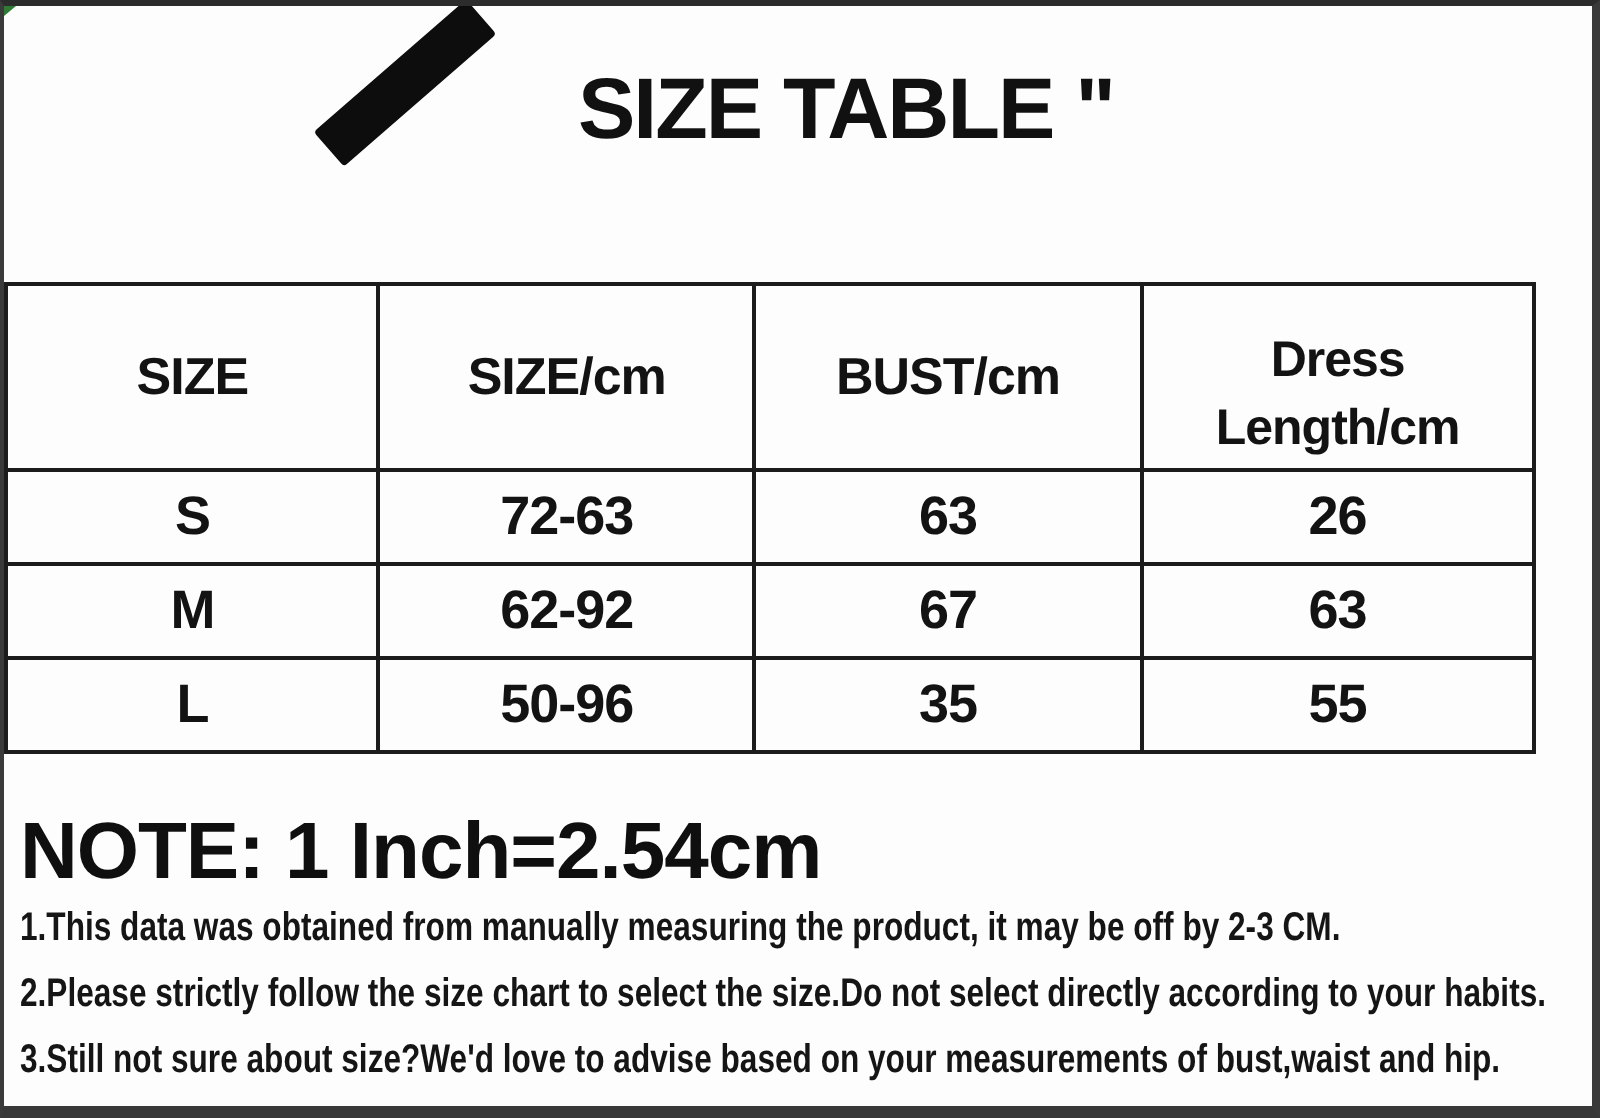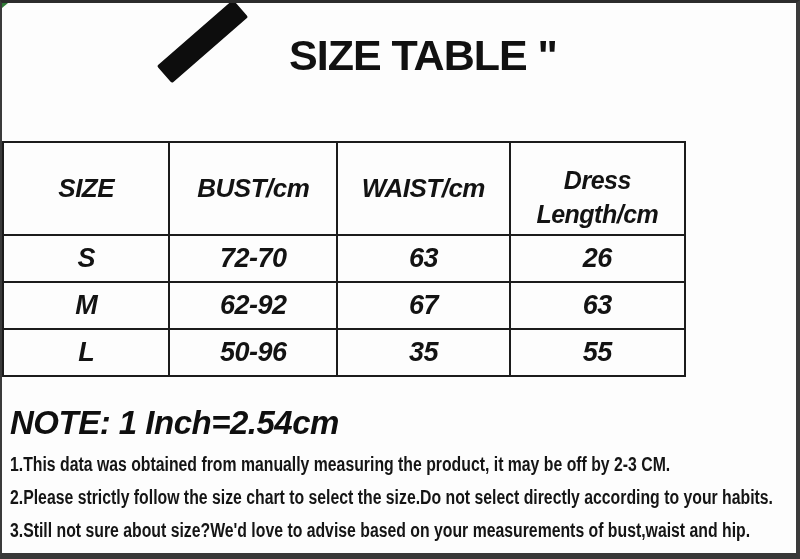--- a/index.html
+++ b/index.html
@@ -37,24 +37,23 @@
     text-align:center;
     font-size:43px;
     font-weight:bold;
     letter-spacing:-1px;
     color:#111111;
     white-space:nowrap;
   }
   table.size-table {
     position:absolute;
     top:138px; left:0;
-    width:684px;
+    width:766px;
     border-collapse:collapse;
     table-layout:fixed;
-    font-style:italic;
   }
   .size-table td {
     border:2px solid #1c1c1c;
     text-align:center;
     vertical-align:middle;
     font-weight:bold;
     color:#131313;
   }
   .size-table col.c1 { width:24.4%; }
   .size-table col.c2 { width:24.6%; }
@@ -65,26 +64,25 @@
   .wrap-head {
     display:inline-block;
     max-width:150px;
     line-height:1.35;
     font-size:25px;
     margin-top:19px;
   }
   .note-heading {
     position:absolute;
     top:401px; left:8px;
-    font-size:33px;
+    font-size:40px;
     font-weight:bold;
     letter-spacing:-0.5px;
     color:#0f0f0f;
     white-space:nowrap;
-    font-style:italic;
   }
   .notes {
     position:absolute;
     top:445px; left:8px;
     width:1000px;
     transform:scaleX(0.79);
     transform-origin:left top;
     font-size:20px;
     font-weight:600;
     line-height:33px;
@@ -106,27 +104,27 @@
   <table class="size-table">
     <colgroup>
       <col class="c1">
         <col class="c2">
         <col class="c3">
         <col class="c4">
     </colgroup>
     <tbody>
         <tr class="head">
       <td>SIZE</td>
+      <td>SIZE/cm</td>
       <td>BUST/cm</td>
-      <td>WAIST/cm</td>
       <td><span class="wrap-head">Dress Length/cm</span></td>
     </tr>
     <tr class="body">
       <td>S</td>
-      <td>72-70</td>
+      <td>72-63</td>
       <td>63</td>
       <td>26</td>
     </tr>
     <tr class="body">
       <td>M</td>
       <td>62-92</td>
       <td>67</td>
       <td>63</td>
     </tr>
     <tr class="body">

